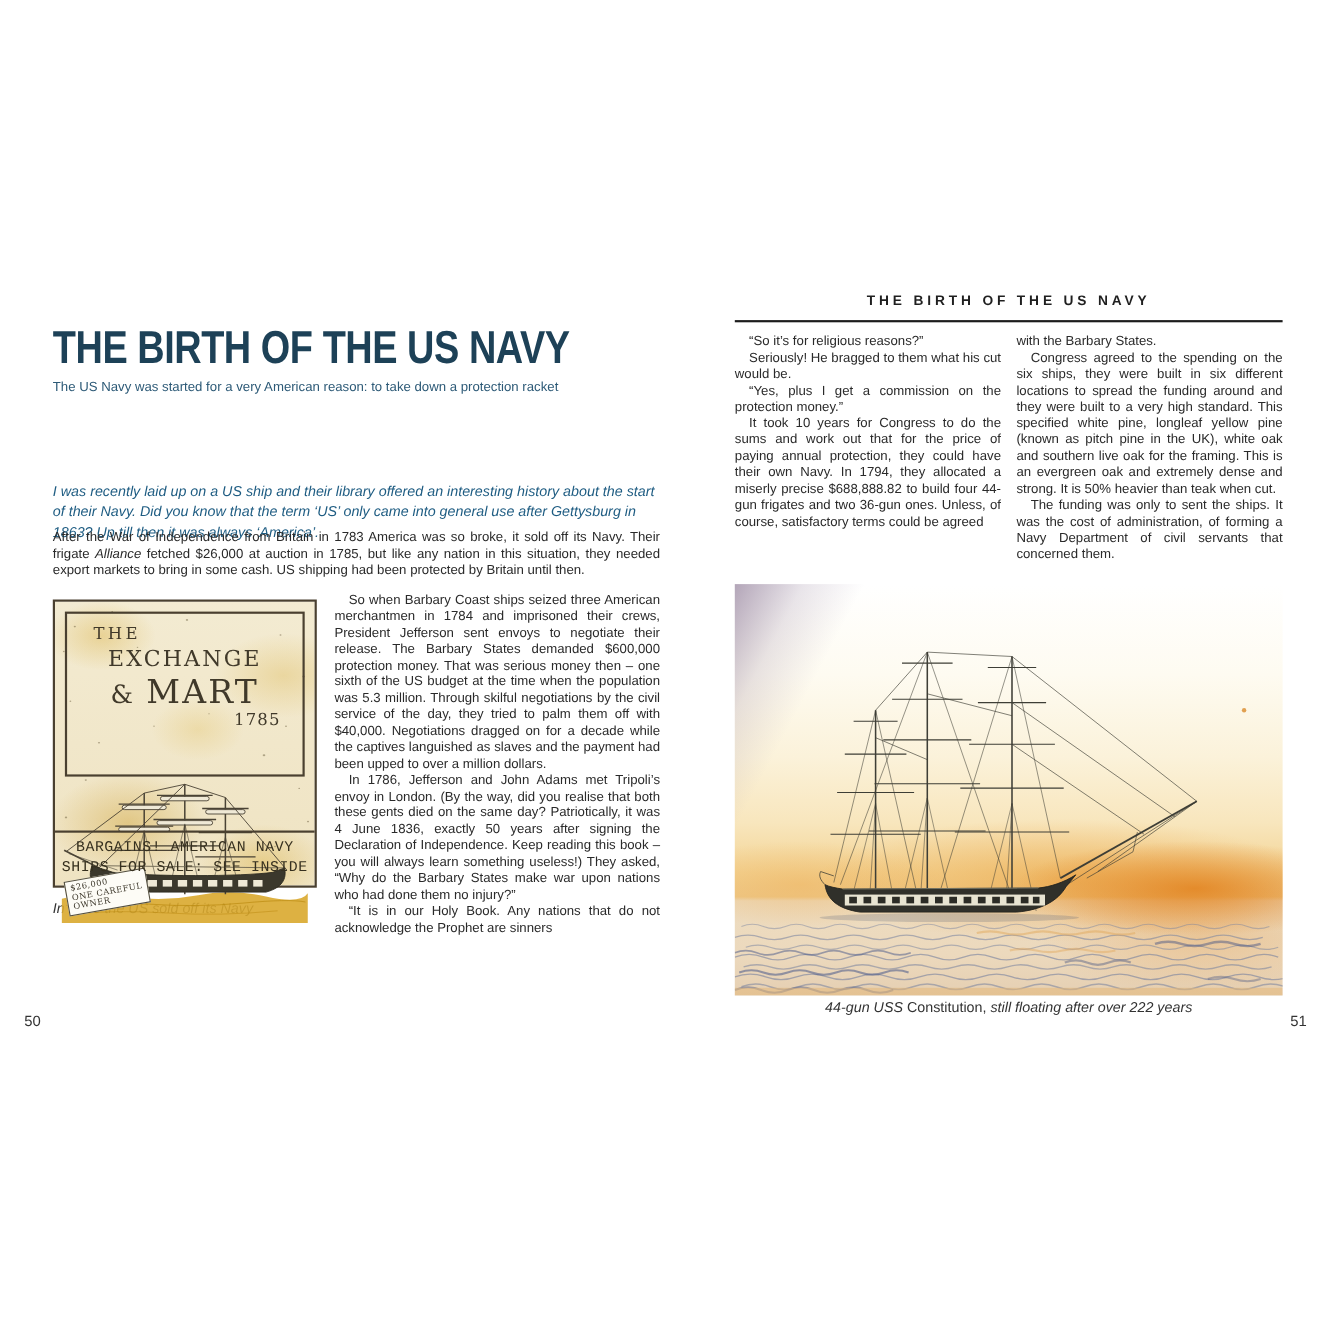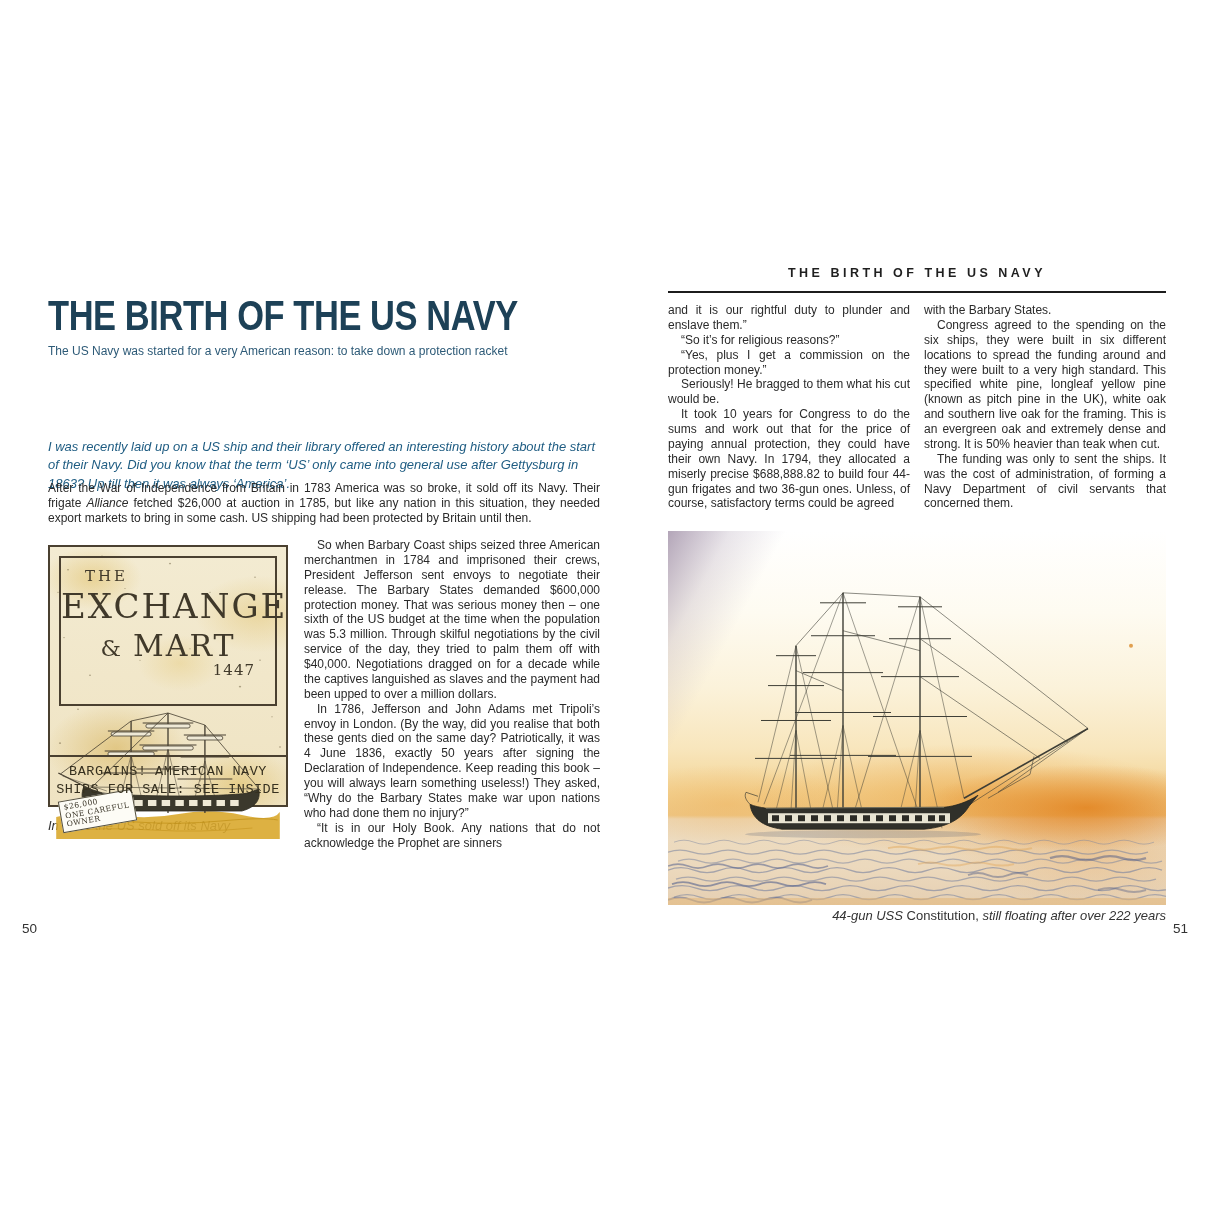--- a/index.html
+++ b/index.html
@@ -47,21 +47,21 @@
       radial-gradient(80px 50px at 80% 92%, rgba(216,172,54,.40), transparent 70%),
       radial-gradient(60px 40px at 55% 45%, rgba(225,190,90,.30), transparent 70%),
       linear-gradient(#f3ebd2,#efe3c2);
   }
   .poster-speckles{position:absolute;inset:0;width:100%;height:100%;pointer-events:none;}
   .poster-titlebox{
     position:absolute;left:9px;right:9px;top:9px;height:146px;
     border:2px solid #4a4030;font-family:"DejaVu Serif",serif;color:#40392a;
   }
   .poster-the{margin:9px 0 0 24px;font-size:15px;letter-spacing:3px;}
-  .poster-exchange{text-align:center;font-size:34px;letter-spacing:2px;margin-top:1px;}
+  .poster-exchange{text-align:center;font-size:20px;letter-spacing:2px;margin-top:1px;}
   .poster-mart{text-align:center;font-size:30px;letter-spacing:2px;margin-top:2px;}
   .poster-mart .amp{font-size:23px;margin-right:10px;}
   .poster-year{text-align:right;margin:-2px 20px 0 0;font-size:15px;letter-spacing:1px;}
   .poster-shiparea{position:absolute;left:2px;right:2px;top:158px;height:138px;}
   .poster-sign{
     position:absolute;left:8px;bottom:16px;transform:rotate(-10deg);
     background:#fdfcf6;border:1px solid #55503f;padding:2px 4px;
     font-family:"DejaVu Serif",serif;font-size:7.5px;line-height:1.15;
     color:#3c372a;letter-spacing:.5px;text-align:left;
   }
@@ -96,21 +96,21 @@
       radial-gradient(46% 16% at 84% 74%, rgba(226,130,30,.85), rgba(226,130,30,0) 72%),
       radial-gradient(60% 20% at 60% 72%, rgba(235,160,60,.55), rgba(235,160,60,0) 75%),
       radial-gradient(35% 14% at 12% 73%, rgba(238,176,90,.50), rgba(238,176,90,0) 75%),
       radial-gradient(40% 18% at 85% 86%, rgba(226,148,60,.30), rgba(226,148,60,0) 75%),
       linear-gradient(118deg, rgba(166,150,172,.85) 0%, rgba(166,150,172,.25) 9%, rgba(255,255,255,0) 17%),
       linear-gradient(180deg,#ffffff 0%,#fefbf1 22%,#fbf2da 42%,#f8e6bd 58%,#f3d495 70%,#eec989 76%,#eddcc0 77%,#ecd9bd 90%,#e5cfb2 100%);
   }
   #rp-art svg{position:absolute;inset:0;width:100%;height:100%;}
   #rp-caption{
     position:absolute;left:668px;top:908px;width:498px;
-    font-size:13px;color:#333;text-align:right;line-height:1.3;
+    font-size:13px;color:#333;text-align:center;line-height:1.3;
   }
   #rp-caption .it{font-style:italic;}
   #rp-caption .rm{font-style:normal;}
 </style>
 </head>
 <body>
 
 <div id="lp-title">THE BIRTH OF THE US NAVY</div>
 
 <div id="lp-subtitle">The US Navy was started for a very American reason: to take down a protection racket</div>
@@ -148,21 +148,21 @@
             <circle cx="35" cy="335" r=".9"></circle>
           <circle cx="180" cy="330" r=".7"></circle>
             <circle cx="8" cy="60" r=".8"></circle>
             <circle cx="140" cy="135" r=".7"></circle>
         </g>
       </svg>
       <div class="poster-titlebox">
         <div class="poster-the">THE</div>
         <div class="poster-exchange">EXCHANGE</div>
         <div class="poster-mart"><span class="amp">&amp;</span><span>MART</span></div>
-        <div class="poster-year">1447</div>
+        <div class="poster-year">1785</div>
       </div>
       <div class="poster-shiparea">
         <svg viewBox="0 0 220 138" width="100%" height="100%" preserveAspectRatio="none">
           <g stroke="#4a4335" stroke-width=".8" fill="none">
 
             <path d="M4 112 Q30 105 60 110 T120 109 T180 110 T216 107 L216 134 L4 134 Z" fill="#d9a82e" stroke="none" opacity=".9"></path>
             <path d="M8 118 Q40 114 80 117 T160 116 T214 115" stroke="#b8860b" opacity=".7"></path>
             <path d="M12 126 Q50 122 95 125 T190 123" stroke="#b8860b" opacity=".5"></path>
 
             <path d="M36 84 L6 68" stroke-width="1.4"></path>
@@ -220,24 +220,23 @@
     <p class="ind">“It is in our Holy Book. Any nations that do not acknowledge the Prophet are sinners</p>
   </div>
 </div>
 
 <div id="lp-pagenum" class="pagenum">50</div>
 
 <div id="rp-head">THE BIRTH OF THE US NAVY</div>
 
 <div id="rp-cols">
   <div class="col">
-    <p>and it is our rightful duty to plunder and enslave them.”</p>
     <p class="ind">“So it’s for religious reasons?”</p>
+    <p class="ind">Seriously! He bragged to them what his cut would be.</p>
     <p class="ind">“Yes, plus I get a commission on the protection money.”</p>
-    <p class="ind">Seriously! He bragged to them what his cut would be.</p>
     <p class="ind">It took 10 years for Congress to do the sums and work out that for the price of paying annual protection, they could have their own Navy. In 1794, they allocated a miserly precise $688,888.82 to build four 44-gun frigates and two 36-gun ones. Unless, of course, satisfactory terms could be agreed</p>
   </div>
   <div class="col">
     <p>with the Barbary States.</p>
     <p class="ind">Congress agreed to the spending on the six ships, they were built in six different locations to spread the funding around and they were built to a very high standard. This specified white pine, longleaf yellow pine (known as pitch pine in the UK), white oak and southern live oak for the framing. This is an evergreen oak and extremely dense and strong. It is 50% heavier than teak when cut.</p>
     <p class="ind">The funding was only to sent the ships. It was the cost of administration, of forming a Navy Department of civil servants that concerned them.</p>
   </div>
 </div>
 
 <div id="rp-art">

